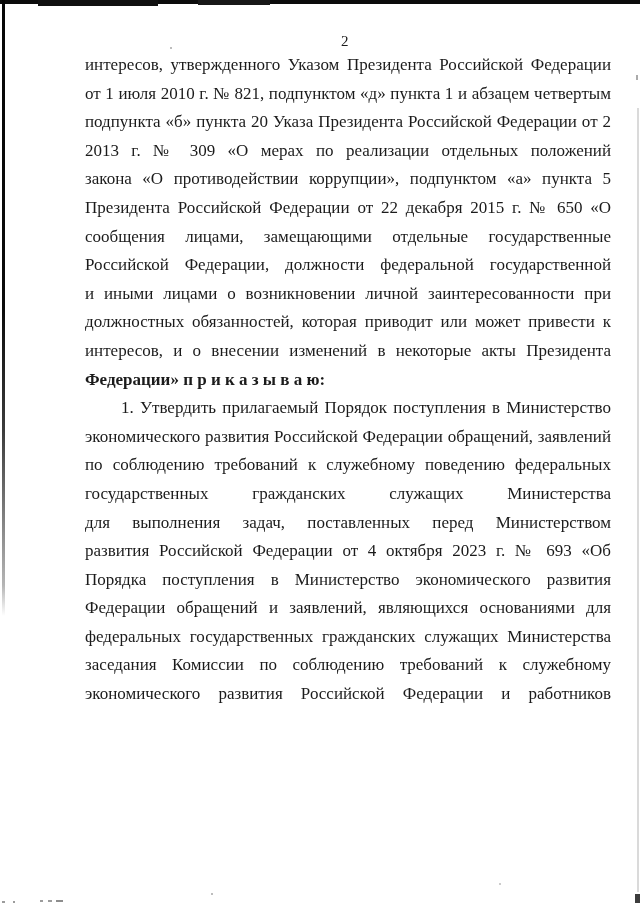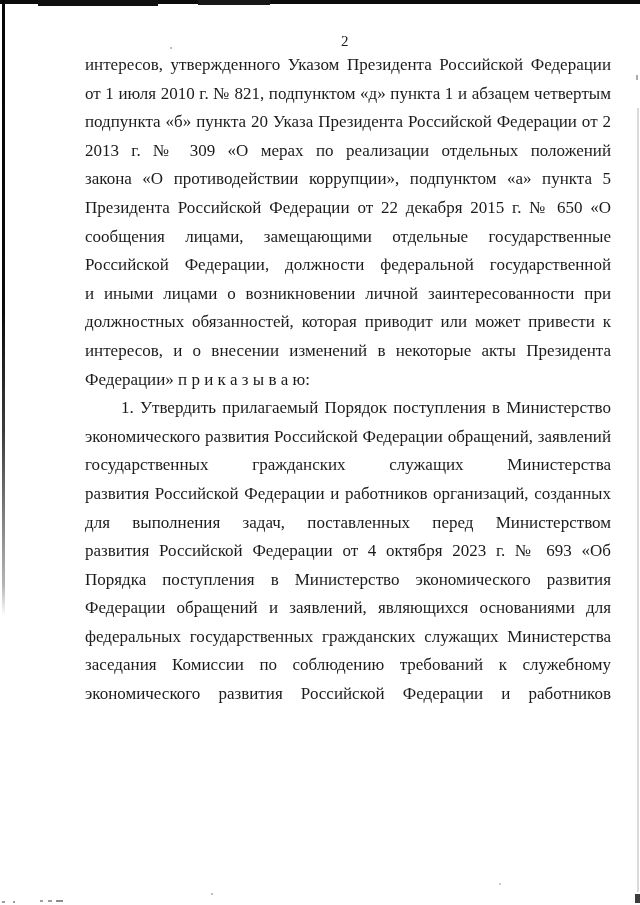--- a/index.html
+++ b/index.html
@@ -74,21 +74,21 @@
     font-size: 17px;
   }
   .line {
     height: 28.6px;
     line-height: 28.6px;
     text-align: justify;
     text-align-last: justify;
     white-space: normal;
     overflow: hidden;
   }
-  .line.end { text-align-last: left; }
+  .line.end { text-align-last: left; font-weight: bold; }
   .line.indent { text-indent: 36px; }
 </style>
 </head>
 <body>
 
 <div class="page">
   <div class="top-bar"></div>
   <div class="top-chunk-a"></div>
   <div class="top-chunk-b"></div>
   <div class="left-line"></div>
@@ -114,22 +114,22 @@
       <div class="line">закона «О противодействии коррупции», подпунктом «а» пункта 5 Указа</div>
       <div class="line">Президента Российской Федерации от 22 декабря 2015 г. № 650 «О порядке</div>
       <div class="line">сообщения лицами, замещающими отдельные государственные должности</div>
       <div class="line">Российской Федерации, должности федеральной государственной службы,</div>
       <div class="line">и иными лицами о возникновении личной заинтересованности при исполнении</div>
       <div class="line">должностных обязанностей, которая приводит или может привести к конфликту</div>
       <div class="line">интересов, и о внесении изменений в некоторые акты Президента Российской</div>
       <div class="line end">Федерации» п р и к а з ы в а ю:</div>
       <div class="line indent">1. Утвердить прилагаемый Порядок поступления в Министерство</div>
       <div class="line">экономического развития Российской Федерации обращений, заявлений</div>
+      <div class="line">по соблюдению требований к служебному поведению федеральных</div>
       <div class="line">государственных гражданских служащих Министерства экономического</div>
-      <div class="line">развития Российской Федерации и работников организаций, созданных</div>
       <div class="line">для выполнения задач, поставленных перед Министерством экономического</div>
       <div class="line">развития Российской Федерации от 4 октября 2023 г. № 693 «Об утверждении</div>
       <div class="line">Порядка поступления в Министерство экономического развития Российской</div>
       <div class="line">Федерации обращений и заявлений, являющихся основаниями для проведения</div>
       <div class="line">федеральных государственных гражданских служащих Министерства</div>
       <div class="line">заседания Комиссии по соблюдению требований к служебному поведению</div>
       <div class="line">экономического развития Российской Федерации и работников организаций,</div>
     </div>
 </div>
 

